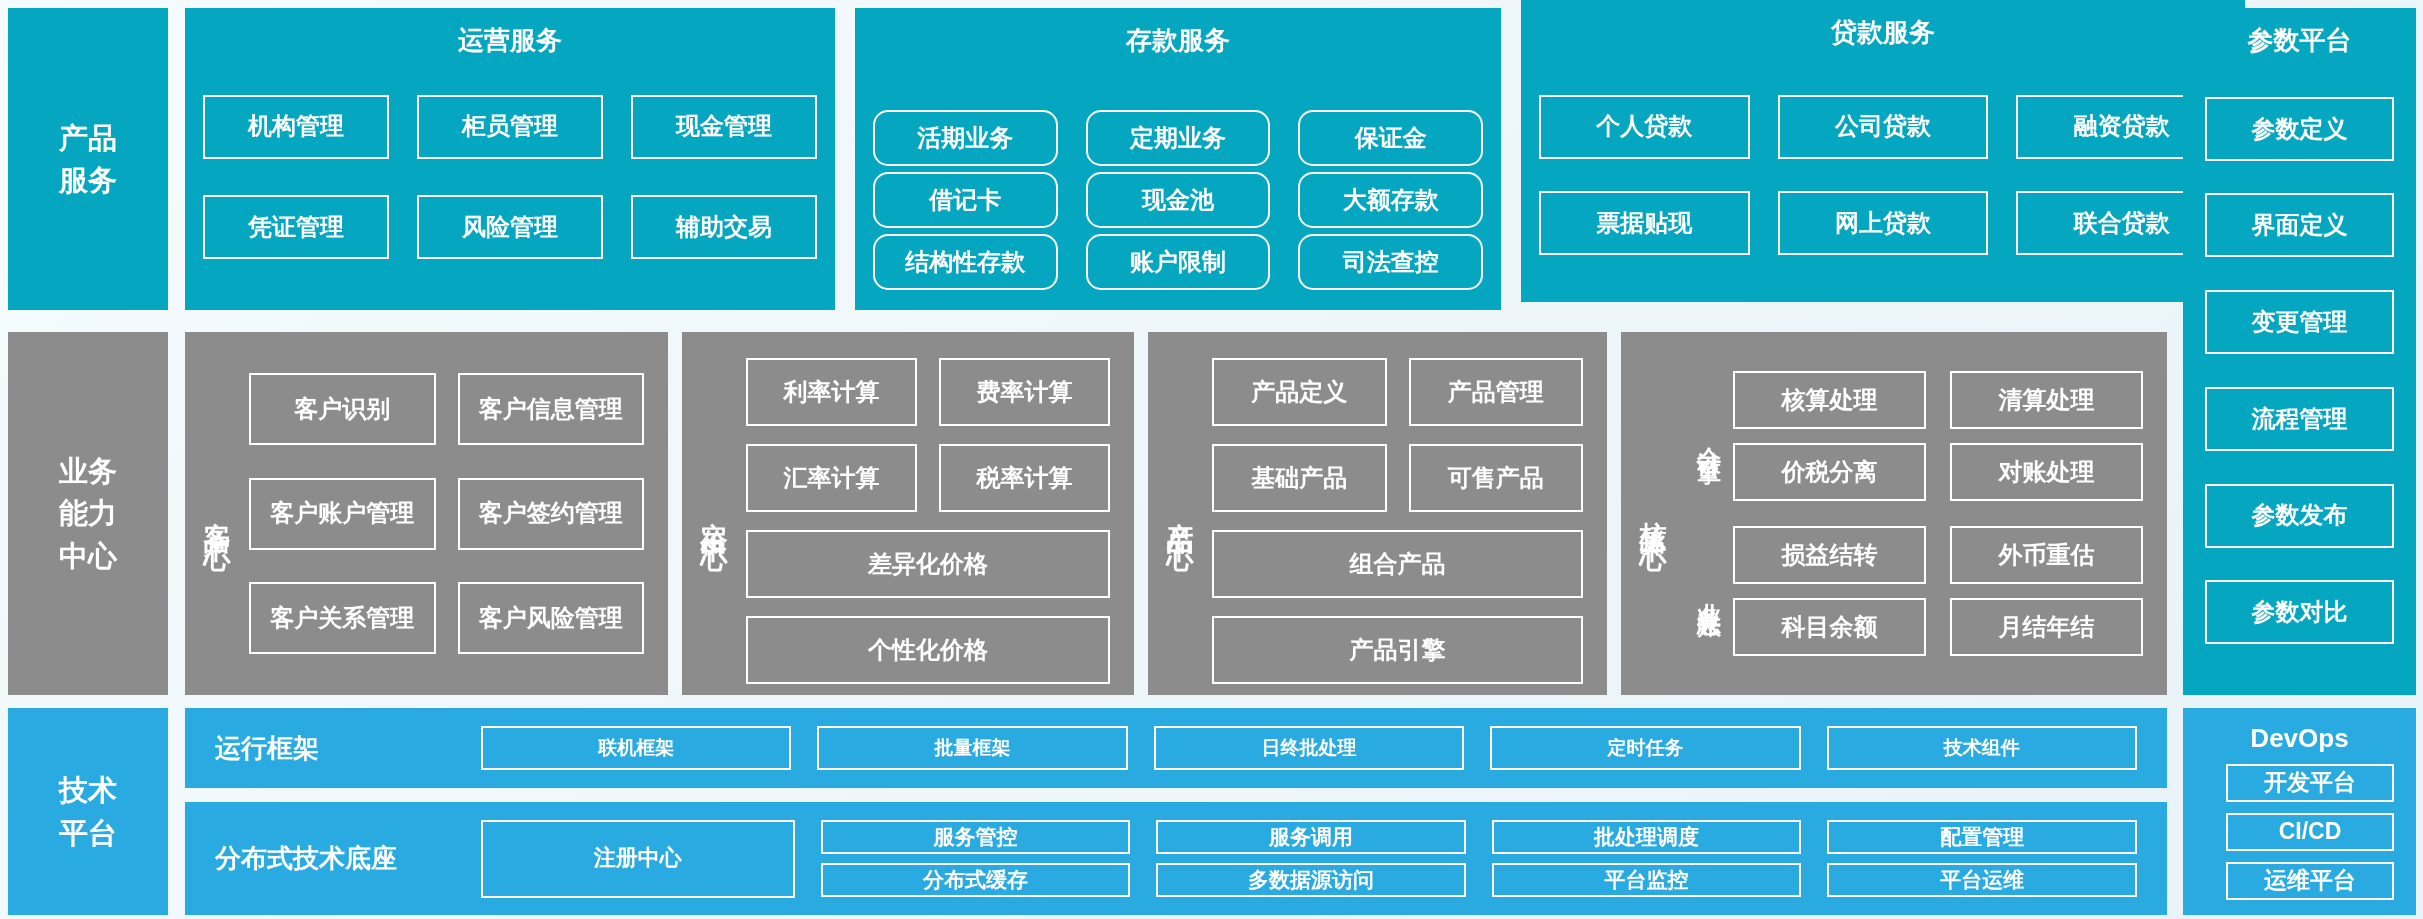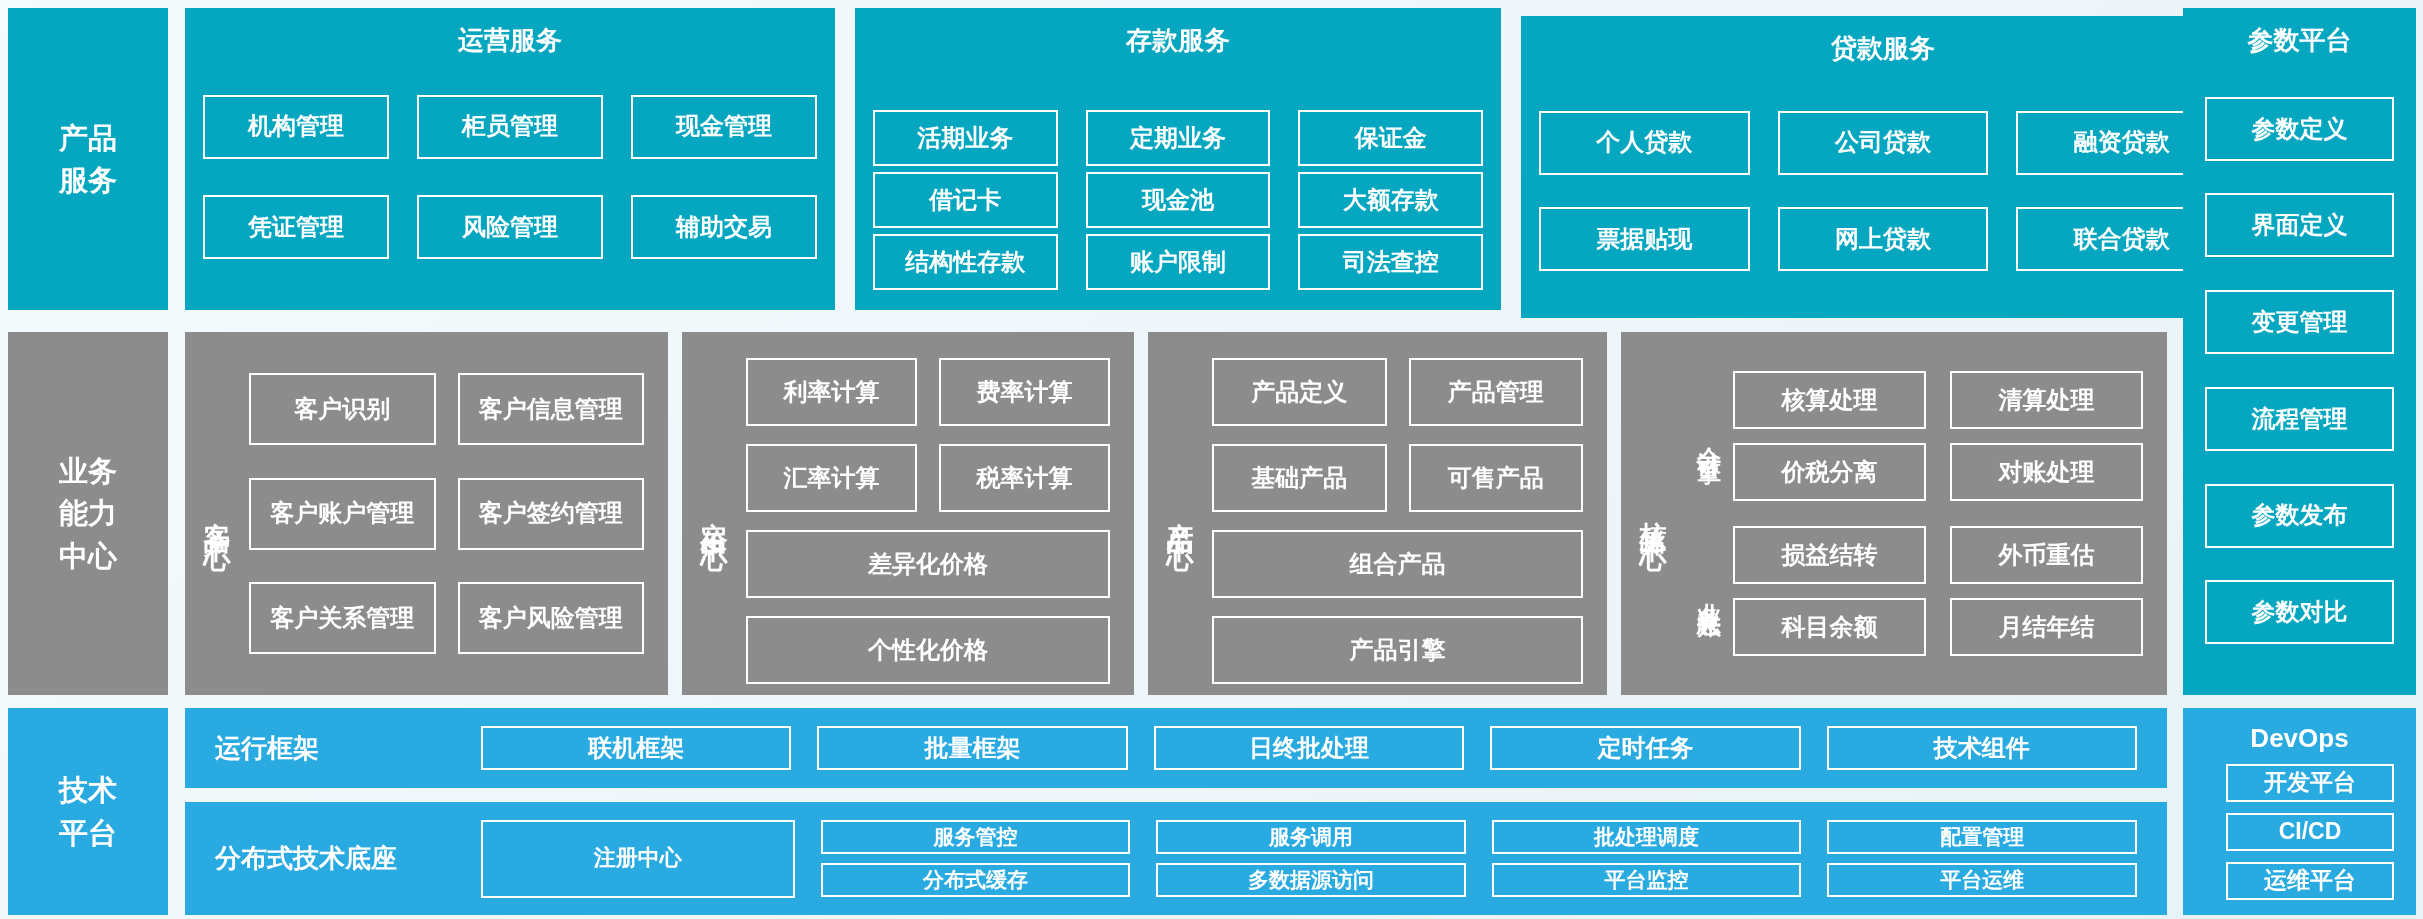--- a/index.html
+++ b/index.html
@@ -15,21 +15,21 @@
   }
   .panel{position:absolute;display:flex;flex-direction:column;box-sizing:border-box;}
   .teal{background:#04a6c0;}
   .blue{background:#29abe2;}
   .gray{background:#8c8c8c;}
 
   
   .pos-label-product{left:8px;top:8px;width:160px;height:302px;}
   .pos-operation{left:185px;top:8px;width:650px;height:302px;}
   .pos-deposit{left:855px;top:8px;width:646px;height:302px;gap:46px;}
-  .pos-loan{left:1521px;top:16px;width:724px;height:302px;gap:12px;}
+  .pos-loan{left:1521px;top:0;width:724px;height:302px;gap:12px;}
   .pos-param{left:2183px;top:8px;width:233px;height:687px;}
   .pos-label-business{left:8px;top:332px;width:160px;height:363px;}
   .pos-customer{left:185px;top:332px;width:483px;height:363px;}
   .pos-pricing{left:682px;top:332px;width:452px;height:363px;}
   .pos-product{left:1148px;top:332px;width:459px;height:363px;}
   .pos-accounting{left:1621px;top:332px;width:546px;height:363px;}
   .pos-label-tech{left:8px;top:708px;width:160px;height:207px;}
   .pos-runtime{left:185px;top:708px;width:1982px;height:80px;}
   .pos-distributed{left:185px;top:802px;width:1982px;height:113px;}
   .pos-devops{left:2183px;top:708px;width:233px;height:207px;}
@@ -37,21 +37,21 @@
   
   .band-label{align-items:center;justify-content:center;text-align:center;
     font-size:29px;font-weight:bold;line-height:1.45;}
   .panel-title{font-size:26px;font-weight:bold;text-align:center;margin:15px 0 0;flex:none;}
   .box{border:2px solid #fff;display:flex;align-items:center;justify-content:center;
     text-align:center;font-weight:bold;font-size:24px;box-sizing:border-box;line-height:1.1;}
 
   .grid3{flex:1;display:grid;grid-template-columns:repeat(3,1fr);column-gap:28px;
     padding:0 18px 14px;align-content:space-evenly;}
   .grid3 .box{height:64px;}
-  .grid3.rows3 .box{height:56px;}
+  .grid3.rows3 .box{height:56px;border-radius:15px;}
 
   .vwrap{flex:none;display:flex;align-items:center;justify-content:center;}
   .vwrap.outer{width:64px;}
   .vwrap.inner{width:48px;}
   .vtext{writing-mode:vertical-rl;text-orientation:upright;font-weight:bold;
     font-size:27px;letter-spacing:7px;}
   .vwrap.inner .vtext{font-size:24px;letter-spacing:4px;}
 
   .grid2{flex:1;display:grid;grid-template-columns:repeat(2,1fr);column-gap:22px;
     row-gap:18px;padding:26px 24px 26px 0;align-content:space-evenly;}
@@ -65,21 +65,21 @@
   .acc-grid{flex:1;display:grid;grid-template-columns:repeat(2,1fr);column-gap:24px;
     row-gap:14px;}
   .acc-grid .box{height:58px;}
 
   .stack{flex:1;display:flex;flex-direction:column;justify-content:space-evenly;
     padding:6px 22px 18px;}
   .stack .box{height:64px;}
 
   .hrow{flex-direction:row;align-items:center;padding:0 30px;gap:26px;}
   .hlabel{flex:none;width:240px;font-size:26px;font-weight:bold;}
-  .pos-runtime .box{flex:1;height:44px;font-size:24px;}
+  .pos-runtime .box{flex:1;height:44px;font-size:19px;}
   .pos-distributed .box.registry{flex:1;height:78px;font-size:22px;}
   .dcol{flex:1;display:flex;flex-direction:column;gap:9px;}
   .dcol .box{height:34px;font-size:21px;}
 
   .devops-items{flex:1;display:flex;flex-direction:column;gap:11px;padding:8px 22px 15px;
     justify-content:flex-end;}
   .devops-items .box{height:38px;font-size:23px;margin-left:21px;}
 </style>
 </head>
 <body>

